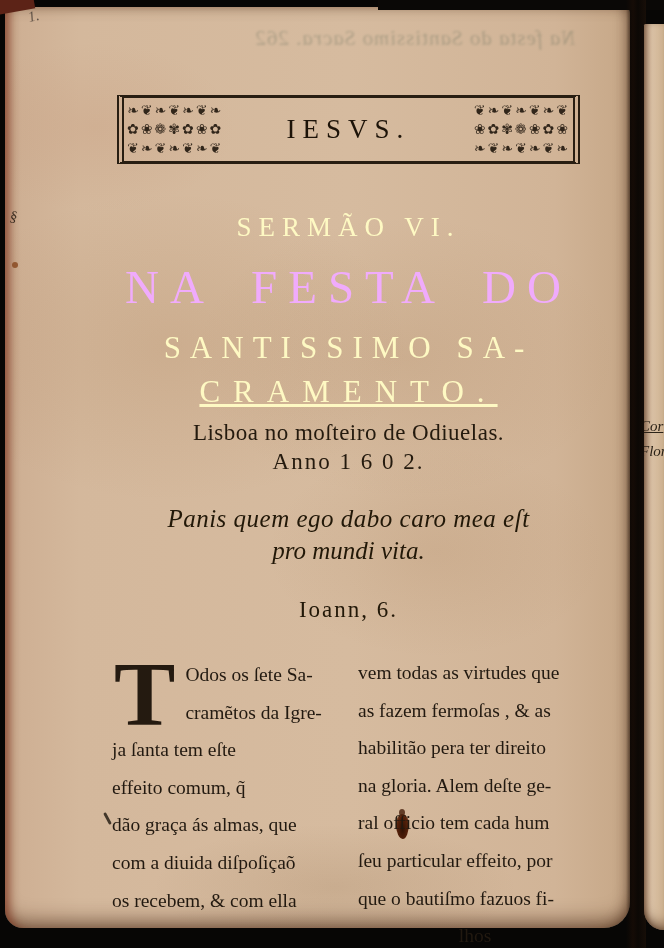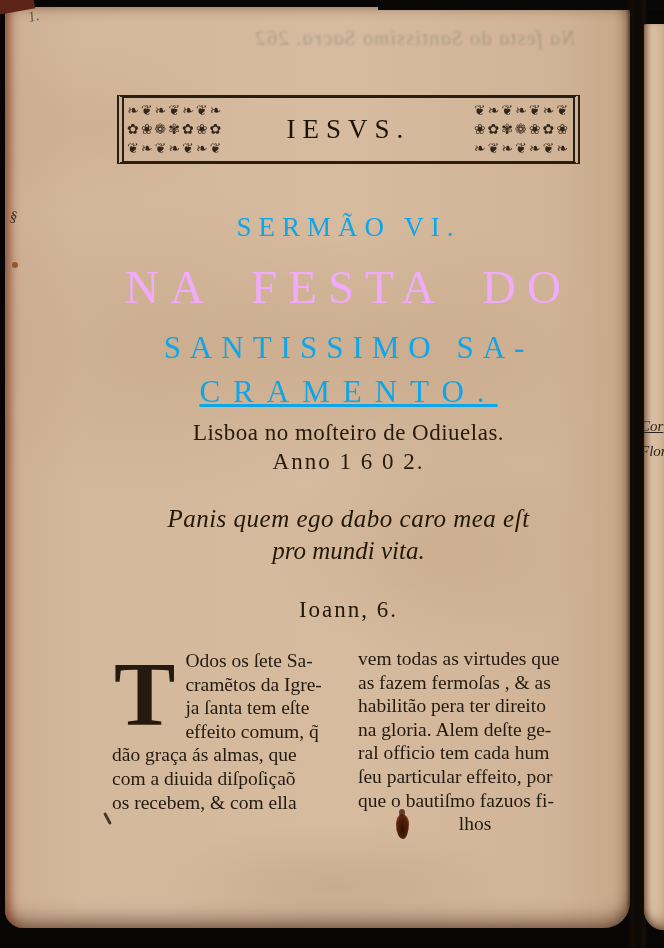--- a/index.html
+++ b/index.html
@@ -91,40 +91,40 @@
   .orn-col{
     display:flex;flex-direction:column;justify-content:center;
     font-family:"DejaVu Sans",sans-serif;font-size:14px;line-height:19px;
     letter-spacing:2px;text-align:center;white-space:nowrap;opacity:.92;
   }
   .orn-title{
     font-size:27px;letter-spacing:7px;color:#1d1308;padding:0 4px;white-space:nowrap;
   }
 
   
-  .center-block{position:absolute;left:100px;width:497px;text-align:center;color:#0ea5e9;}
+  .center-block{position:absolute;left:100px;width:497px;text-align:center;color:#fef9c3;}
   .sermao{top:212px;font-size:27px;letter-spacing:7px;}
   .title1{top:260px;font-size:47px;letter-spacing:11px;word-spacing:16px;color:#f0abfc;}
   .title2{top:330px;font-size:31px;letter-spacing:9px;}
   .title3{top:374px;font-size:31px;letter-spacing:13px;text-decoration:underline;}
   .place{top:420px;font-size:23px;letter-spacing:.5px;color:#241a0e;}
   .anno{top:449px;font-size:23px;letter-spacing:2px;color:#241a0e;}
   .verse1{top:505px;font-size:25px;font-style:italic;letter-spacing:.5px;color:#221808;}
   .verse2{top:537px;font-size:25px;font-style:italic;color:#221808;}
   .citation{top:597px;font-size:23px;letter-spacing:2px;color:#221808;}
 
   
   .col{position:absolute;font-size:19.5px;line-height:23.6px;color:#221910;}
   .col-left{left:112px;top:649px;width:242px;}
   .col-right{left:358px;top:647px;width:238px;}
   .dropcap{
     float:left;font-size:92px;line-height:82px;margin:4px 10px 0 2px;
     color:#241a10;font-weight:bold;
   }
-  .bodyline{white-space:nowrap;}
+  .bodyline{white-space:nowrap;margin-top:14px;}
   .catchword{text-align:center;padding-right:4px;}
 
   
   .fragment{position:absolute;left:-4px;font-style:italic;font-size:15px;color:#2c2318;white-space:nowrap;}
   .fragment.f1{top:394px;text-decoration:underline;}
   .fragment.f2{top:419px;}
 </style>
 </head>
 <body>
 

